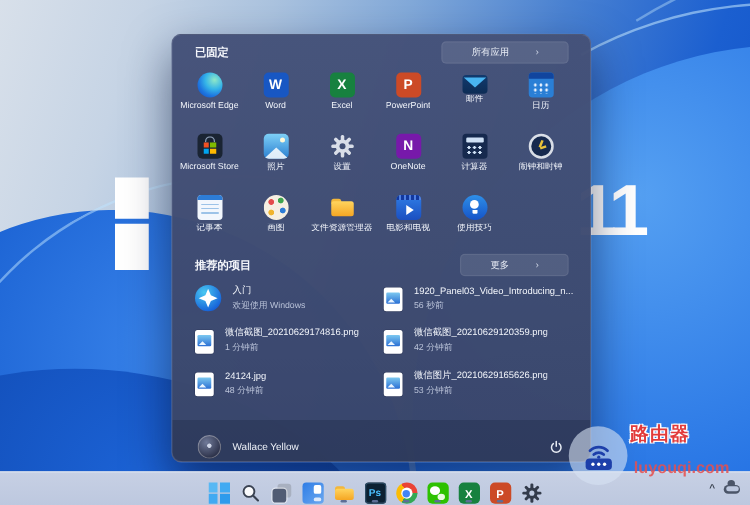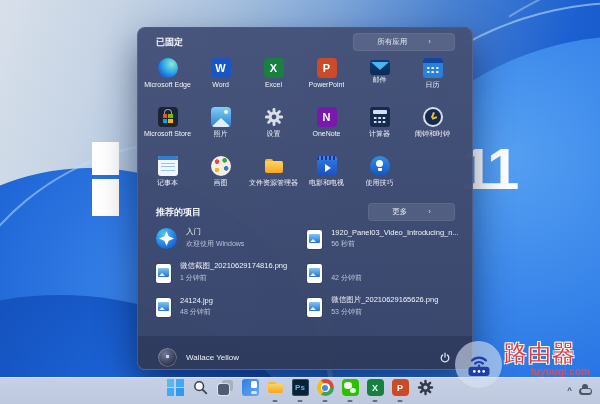--- a/index.html
+++ b/index.html
@@ -147,21 +147,21 @@
     background:linear-gradient(180deg,#7cc8f0,#2a6fd4);border-radius:1px}
   .image-file-icon::after{content:"";position:absolute;left:3px;top:9px;
     border-left:3.5px solid transparent;border-right:3.5px solid transparent;
     border-bottom:3.5px solid #e8f4ff}
 
   
   .taskbar{position:absolute;left:0;right:0;bottom:0;height:27px;z-index:6;
     background:linear-gradient(180deg,#c7d0e4,#bdc8df);border-top:1px solid rgba(255,255,255,.55);
     display:flex;align-items:center;justify-content:center;box-sizing:border-box}
   .tb-items{display:flex;gap:4px}
-  .tb-btn{width:21px;height:24px;display:flex;align-items:flex-start;justify-content:center;
+  .tb-btn{width:21px;height:24px;display:flex;align-items:flex-end;justify-content:center;
     position:relative;border-radius:4px;background:none;border:none;padding:0}
   .tb-btn .ic{width:17px;height:17px}
   .tb-btn .glyph{font-size:9px}
   .run-indicator{position:absolute;bottom:1px;left:50%;transform:translateX(-50%);
     width:5px;height:2px;border-radius:1px;background:#5c6e96}
   .windows-start-icon{display:grid;grid-template-columns:1fr 1fr;grid-template-rows:1fr 1fr;gap:1.5px}
   .windows-start-icon span:nth-child(1){background:#58b8f4}
   .windows-start-icon span:nth-child(2){background:#41aaf2}
   .windows-start-icon span:nth-child(3){background:#41aaf2}
   .windows-start-icon span:nth-child(4){background:#2e9bec}
@@ -192,24 +192,24 @@
   .cloud-icon{position:relative;width:13px;height:7px;background:#4b5568;border-radius:6px}
   .cloud-icon::before{content:"";position:absolute;left:2.5px;top:-3.5px;width:6px;height:6px;
     background:#4b5568;border-radius:50%}
   .cloud-icon::after{content:"";position:absolute;left:1.5px;top:1.5px;width:10px;height:4px;
     background:#bdc8df;border-radius:4px}
 
   
   .wm-badge{position:absolute;left:455px;top:341px;width:47px;height:47px;z-index:10;
     border-radius:50%;background:rgba(215,227,243,.6);display:flex;align-items:center;justify-content:center}
   .wm-badge svg{width:28px;height:28px}
-  .wm-title{position:absolute;left:504px;top:338px;z-index:10;font-size:23px;font-weight:normal;
+  .wm-title{position:absolute;left:504px;top:338px;z-index:10;font-size:15px;font-weight:bold;
     color:#e23b3b;letter-spacing:1px;
     text-shadow:-1px -1px 0 #fff,1px -1px 0 #fff,-1px 1px 0 #fff,1px 1px 0 #fff}
-  .wm-domain{position:absolute;left:531px;top:366px;z-index:10;font-size:10px;font-weight:bold;
+  .wm-domain{position:absolute;left:507px;top:366px;z-index:10;font-size:13px;font-weight:bold;
     color:#e5504f;opacity:.85}
 </style>
 </head>
 <body>
 
 <div class="wallpaper">
   <div class="shape bloom-main"></div>
   <div class="arc arc1"></div>
   <div class="arc arc2"></div>
   <div class="shape petal-left"></div>
@@ -369,20 +369,21 @@
     <span class="ic image-file-icon"></span>
     <span class="rec-text">
       <span class="rec-title">微信截图_20210629174816.png</span>
       <span class="rec-sub">1 分钟前</span>
     </span>
   </div>
 
   <div class="rec-item">
     <span class="ic image-file-icon"></span>
     <span class="rec-text">
+      <span class="rec-title">微信截图_20210629120359.png</span>
       <span class="rec-sub">42 分钟前</span>
     </span>
   </div>
 
   <div class="rec-item">
     <span class="ic image-file-icon"></span>
     <span class="rec-text">
       <span class="rec-title">24124.jpg</span>
       <span class="rec-sub">48 分钟前</span>
     </span>

